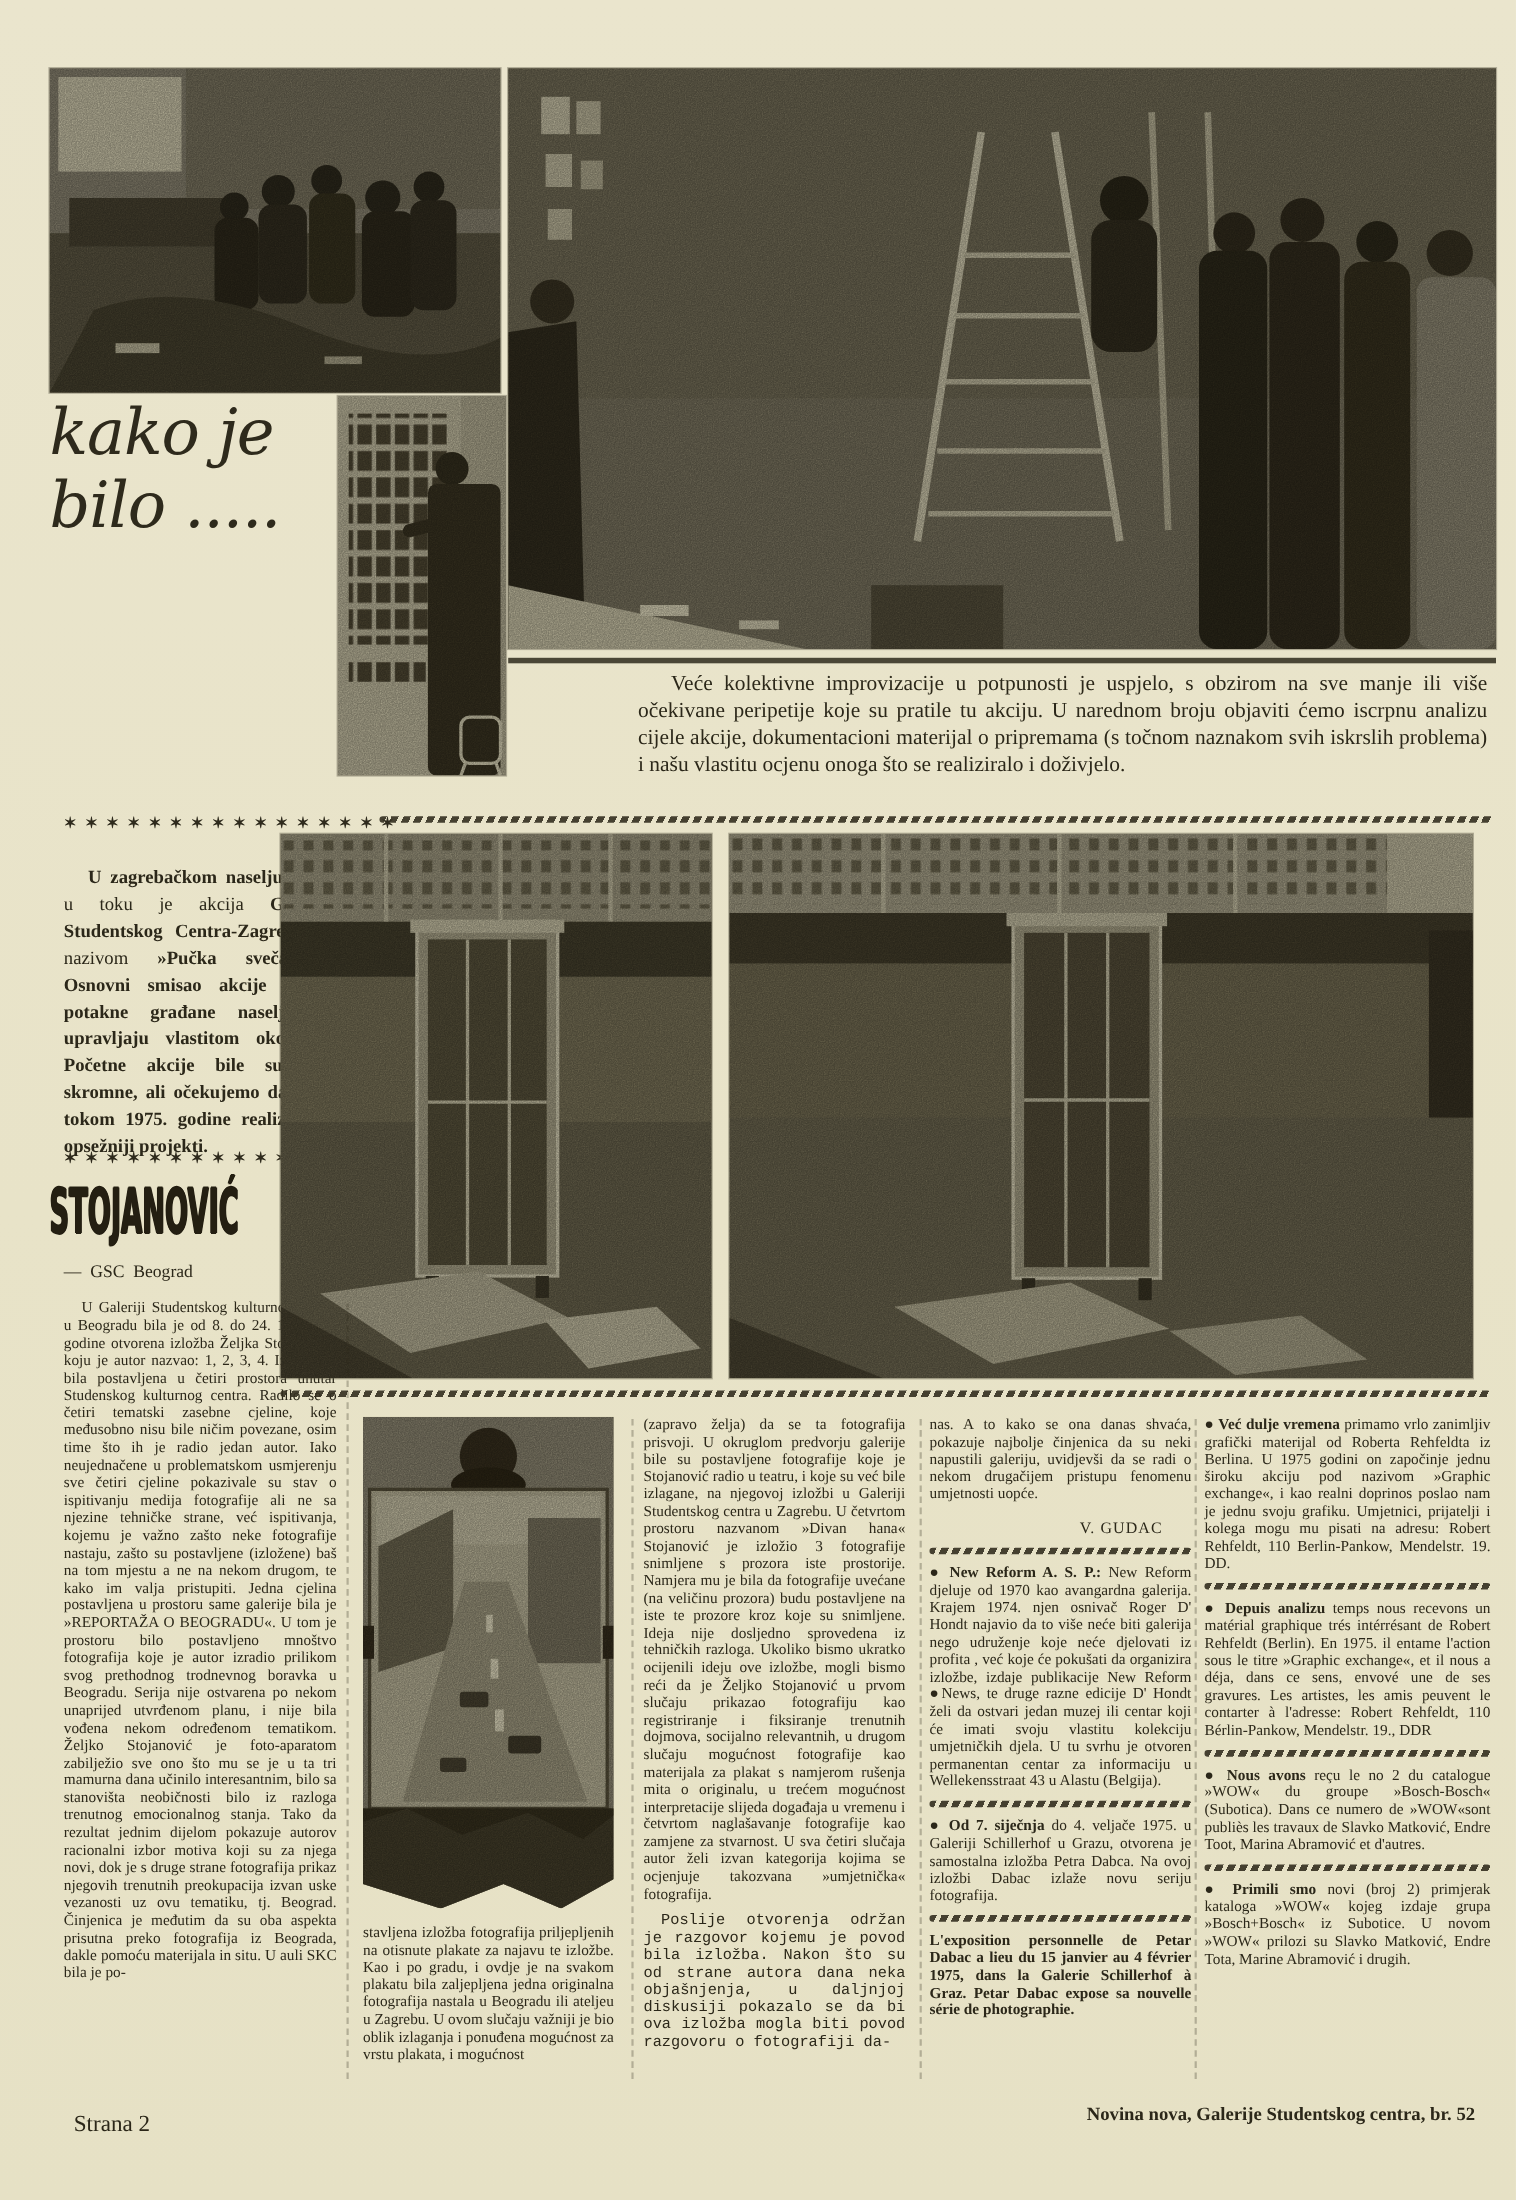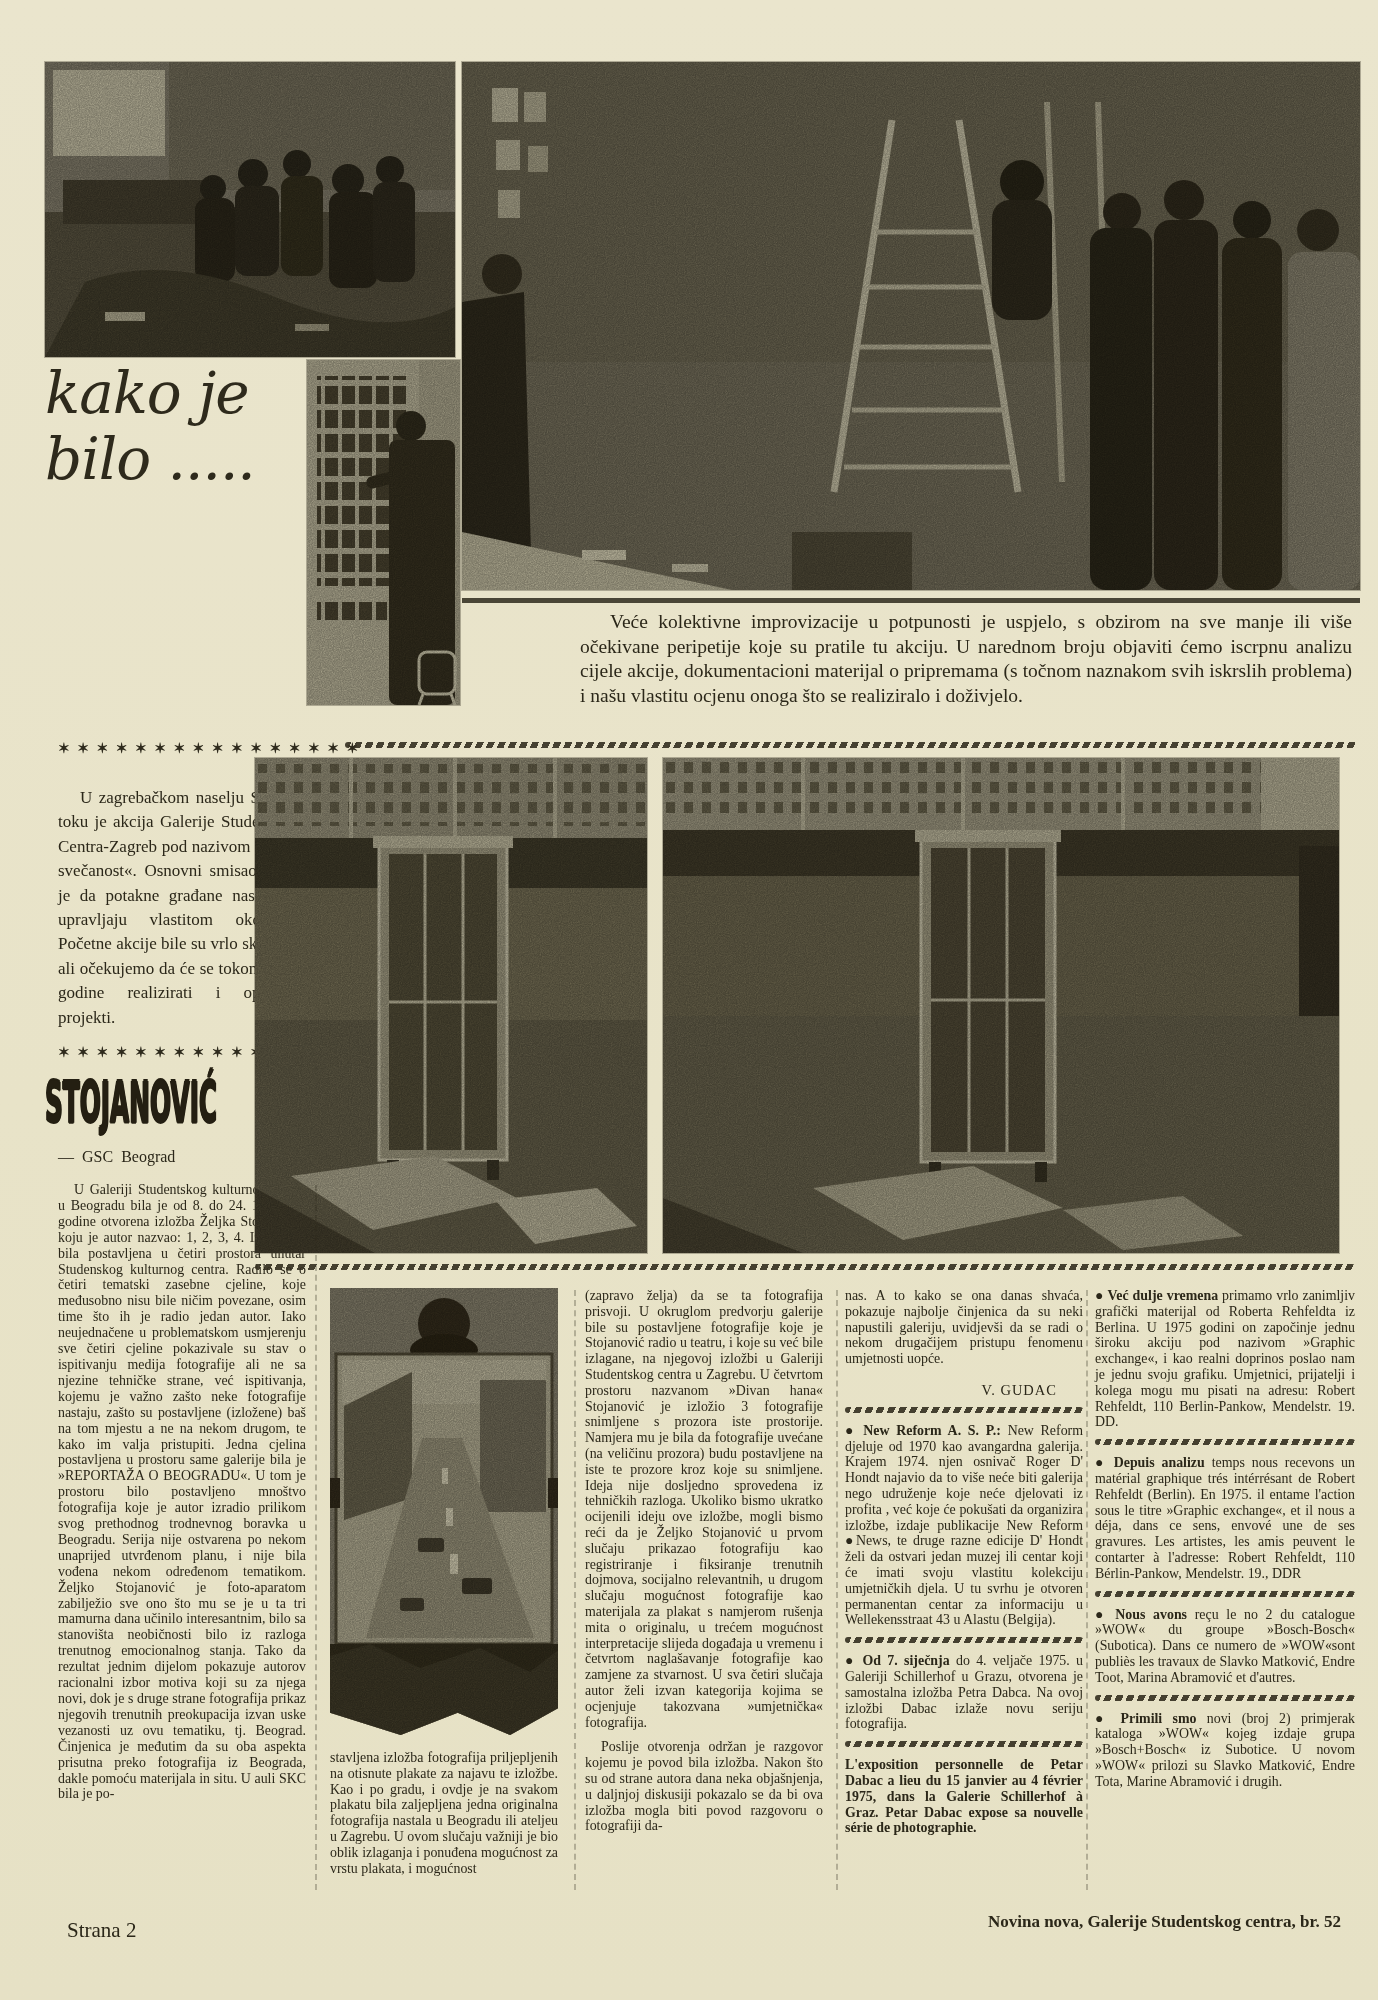--- a/index.html
+++ b/index.html
@@ -25,40 +25,40 @@
       font-size:19.5px;line-height:24.5px;text-align:justify;text-indent:30px;color:#2b2719;}
 
   .wavy{height:6px;background:repeating-linear-gradient(115deg,#332e1f 0 6px,rgba(0,0,0,0) 6px 10px);
       border-radius:3px;opacity:.9;}
   .wavy-top{position:absolute;left:345px;top:742px;width:1013px;}
   .wavy-mid{position:absolute;left:255px;top:1264px;width:1100px;}
   .wavy-in{margin:8px 0 10px 0;}
 
   .sopot{position:absolute;left:58px;top:786px;width:247px;margin:0;
       font-size:17px;line-height:24.4px;text-align:justify;text-indent:22px;color:#2b2719;}
-  .sopot b{font-weight:normal;}
+  .sopot b{font-weight:bold;}
 
   .stoj-heading{position:absolute;left:45px;top:1070px;margin:0;
       font-family:"DejaVu Sans",sans-serif;font-weight:bold;font-size:40px;color:#241f12;
       letter-spacing:0px;transform:scale(.62,1.42);transform-origin:left top;white-space:nowrap;
       text-shadow:1.2px 0 #241f12,-1.2px 0 #241f12,0 .8px #241f12,0 -.8px #241f12;}
   .stoj-byline{position:absolute;left:58px;top:1148px;font-size:16px;white-space:pre;color:#2b2719;}
 
   .article-left{position:absolute;left:58px;top:1182px;width:248px;margin:0;
       font-size:13.9px;line-height:15.9px;text-align:justify;text-indent:16px;color:#2b2719;}
 
   .bcol{position:absolute;top:1288px;font-size:13.9px;line-height:15.8px;text-align:justify;color:#2b2719;}
   .bcol p{margin:0 0 9px 0;}
   .colA{left:330px;width:228px;}
   .colB{left:585px;width:238px;}
   .colC{left:845px;width:238px;}
   .colD{left:1095px;width:260px;}
   .ph-man{position:relative;width:228px;height:447px;margin-bottom:15px;
       clip-path:polygon(0 0,100% 0,100% 94%,79% 100%,56% 95%,31% 100%,0 95%);}
-  .indent{text-indent:16px;}
+  .indent{text-indent:16px;font-family:Liberation Mono, monospace;}
   .sig{text-align:right;padding-right:26px;font-size:14.5px;letter-spacing:1px;margin:16px 0 6px 0;}
   .boldp{font-weight:bold;}
 
   .vrule{position:absolute;width:0;border-left:2px dashed rgba(43,39,25,.28);}
   .vr1{left:315px;top:1185px;height:705px;}
   .vr2{left:574px;top:1290px;height:600px;}
   .vr3{left:836px;top:1290px;height:600px;}
   .vr4{left:1086px;top:1290px;height:600px;}
 
   .footer-left{position:absolute;left:67px;top:1918px;font-size:21px;color:#2b2719;}

